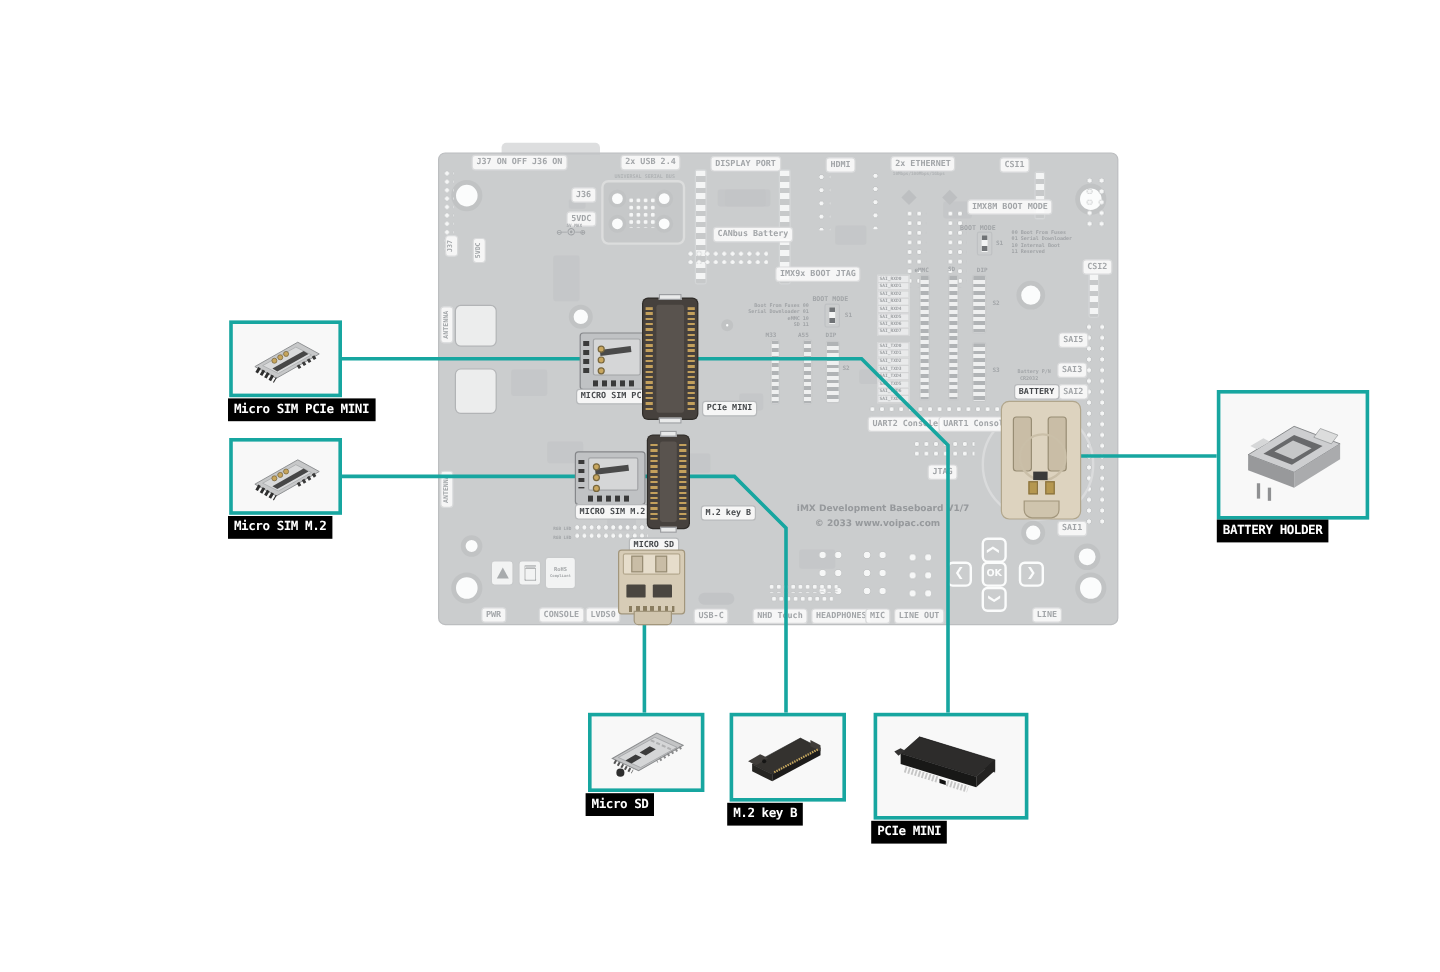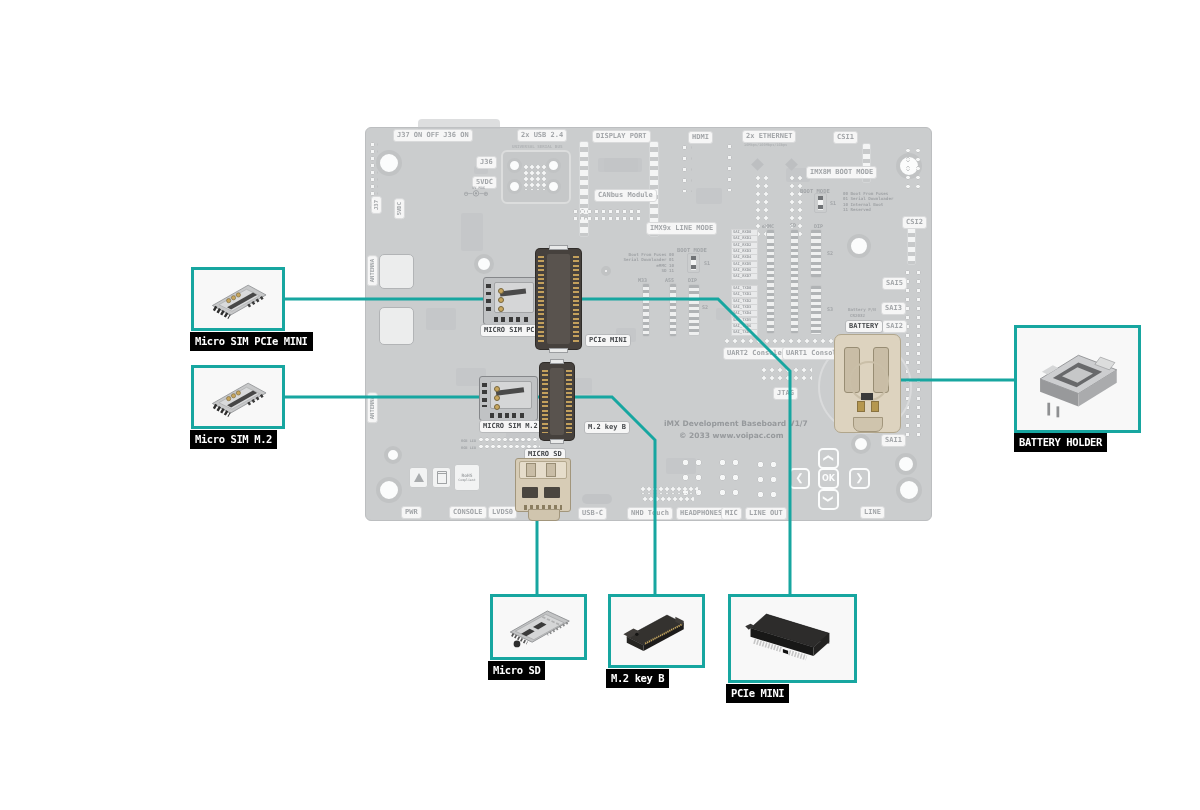--- a/index.html
+++ b/index.html
@@ -159,22 +159,22 @@
     <div class="p" style="left:27px;top:1px">J37 ON  OFF  J36 ON</div>
     <div class="p" style="left:151px;top:1px">2x USB 2.4</div>
     <div class="t t4" style="left:146px;top:16px;color:#b0b3b5">UNIVERSAL SERIAL BUS</div>
     <div class="p" style="left:226px;top:2px">DISPLAY PORT</div>
     <div class="p" style="left:322px;top:3px">HDMI</div>
     <div class="p" style="left:376px;top:2px">2x ETHERNET</div>
     <div class="t t35" style="left:378px;top:15px;color:#b0b3b5">10Mbps/100Mbps/1Gbps</div>
     <div class="p" style="left:467px;top:3px">CSI1</div>
     <div class="p" style="left:440px;top:38px">IMX8M BOOT MODE</div>
     <div class="p" style="left:536px;top:88px">CSI2</div>
-    <div class="p" style="left:228px;top:61px">CANbus Module</div>
-    <div class="p" style="left:280px;top:94px">IMX9x LINE MODE</div>
+    <div class="p" style="left:228px;top:61px">CANbus Battery</div>
+    <div class="p" style="left:280px;top:94px">IMX9x BOOT JTAG</div>
 
     <div class="p" style="left:110px;top:28px">J36</div>
     <div class="p" style="left:106px;top:48px">5VDC</div>
     <div class="t t35" style="left:106px;top:58px">5V MAX</div>
     <div class="t" style="left:98px;top:62px;font-size:7px;color:#9ea1a4">⊖─⦿─⊕</div>
     <div class="p vert" style="left:5px;top:68px">J37</div>
     <div class="p vert" style="left:28px;top:70px">5VDC</div>
     <div class="dots" style="left:3px;top:13px;width:9px;height:72px;background-size:7px 7px"></div>
 
     <div style="position:absolute;left:135px;top:22px;width:66px;height:50px;border:2px solid #dcdddd;border-radius:6px;background:#c6c8c9">

